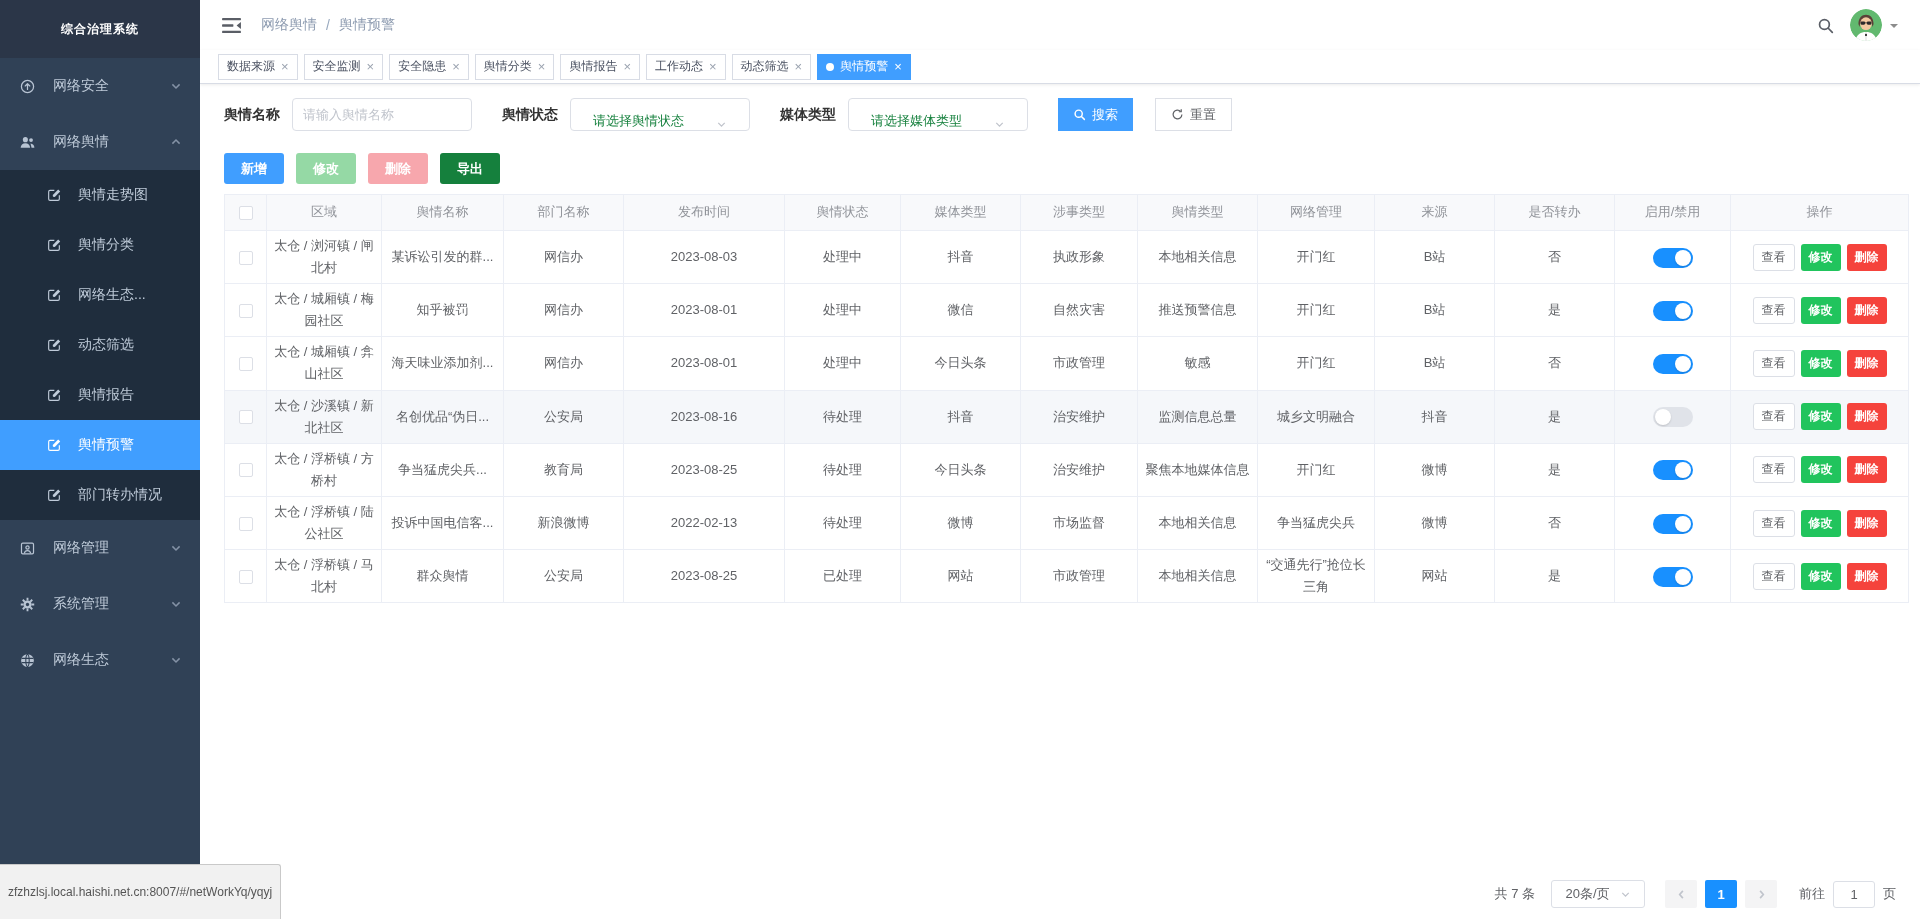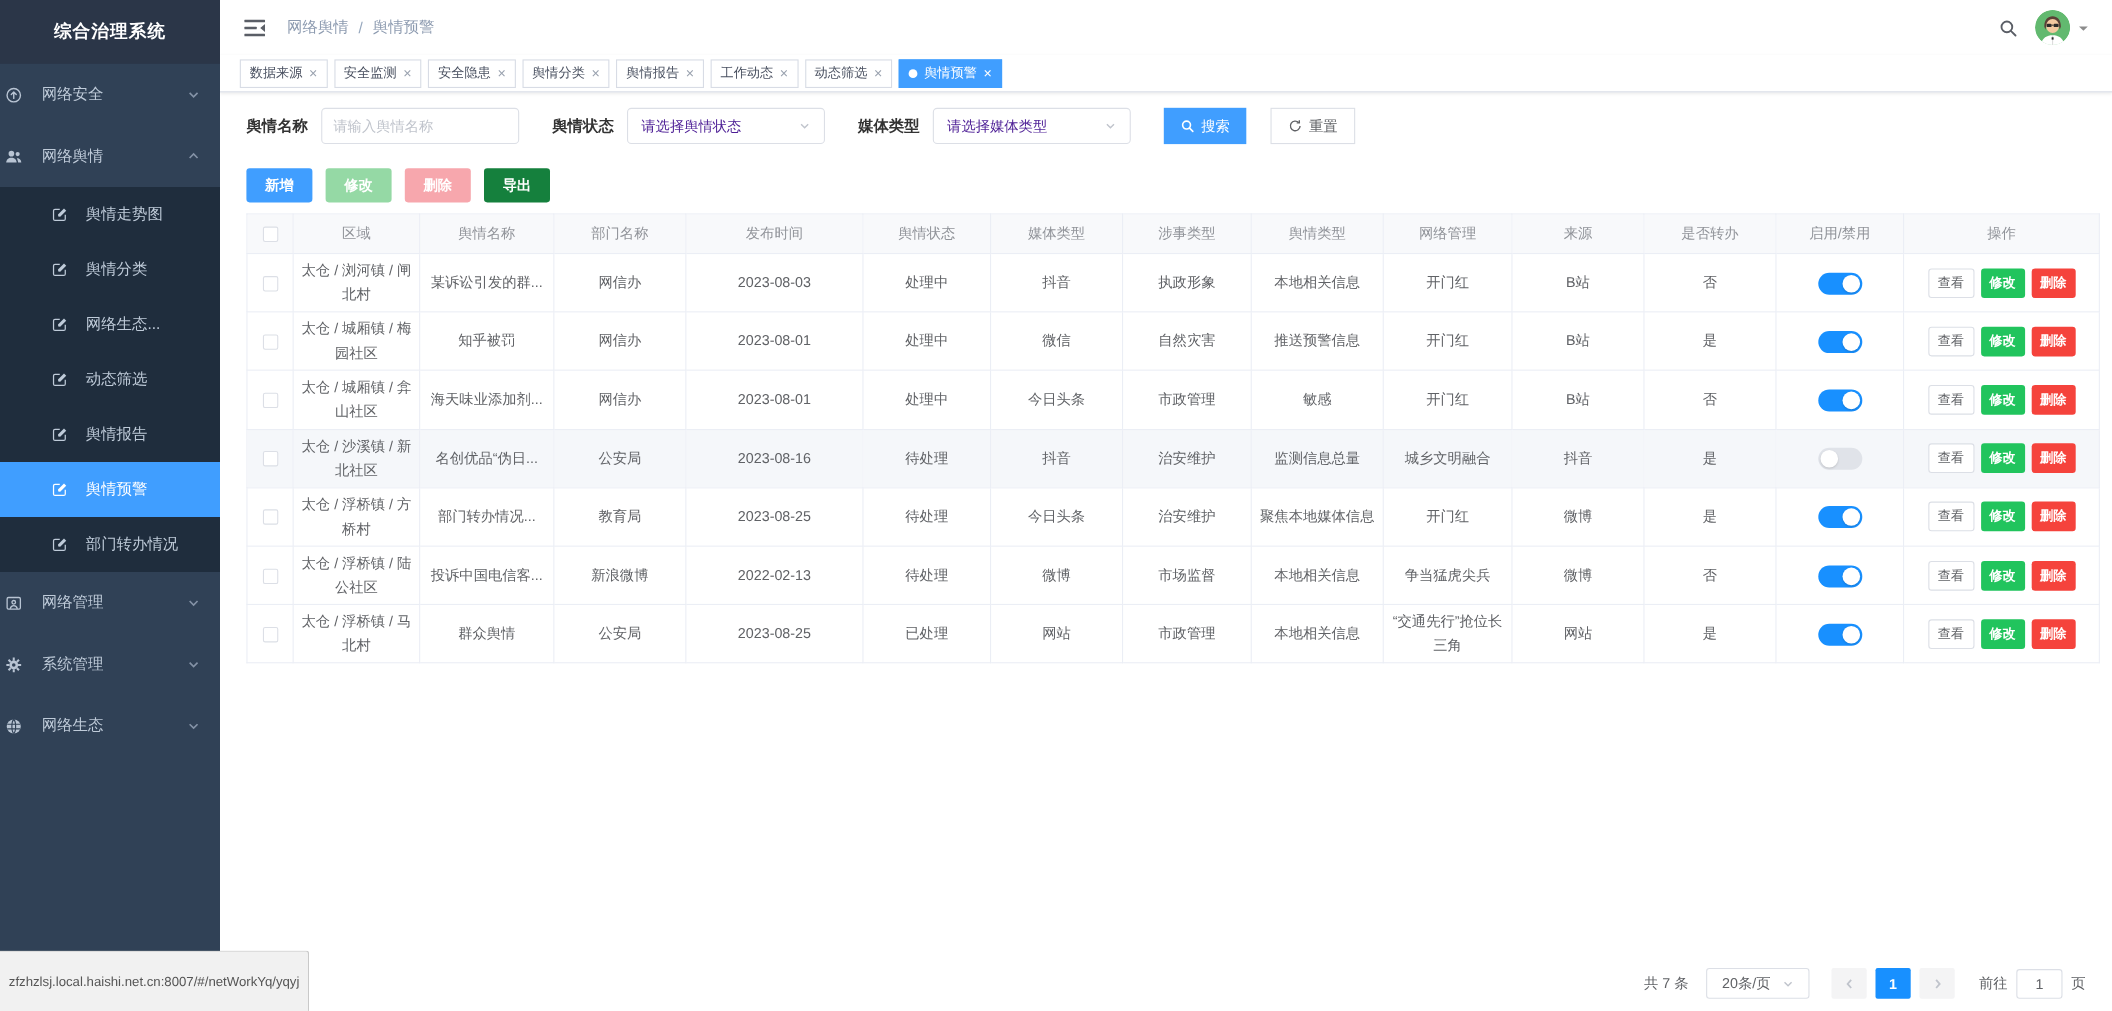--- a/index.html
+++ b/index.html
@@ -1,22 +1,22 @@
 <!DOCTYPE html>
 <html><head>
 <meta charset="utf-8">
 <style>
   *{box-sizing:border-box;margin:0;padding:0}
   html,body{width:1920px;height:919px;overflow:hidden}
   body{font-family:"Liberation Sans","DejaVu Sans",sans-serif;background:#fff;position:relative;font-size:14px}
 
   
   .sidebar{position:absolute;left:0;top:0;bottom:0;width:200px;background:#304156;color:#bfcbd9;z-index:5}
-  .logo{height:58px;display:flex;align-items:center;justify-content:center;color:#fff;font-weight:bold;font-size:16px;background:#2b3648;letter-spacing:1px}
-  .side-item{height:56px;display:flex;align-items:center;padding:0 18px 0 4px;font-size:14px;cursor:pointer}
+  .logo{height:58px;display:flex;align-items:center;justify-content:center;color:#fff;font-weight:bold;font-size:12px;background:#2b3648;letter-spacing:1px}
+  .side-item{height:56px;display:flex;align-items:center;padding:0 18px 0 19px;font-size:14px;cursor:pointer}
   .side-item .ic{width:24px;display:flex;color:#b8c4d3}
   .side-item .lbl{flex:1;margin-left:10px}
   .chev{color:#8492a6;display:flex}
   .chev.up{transform:rotate(180deg)}
   .sub-menu{background:#1f2d3d}
   .sub-item{height:50px;display:flex;align-items:center;padding-left:46px;font-size:14px;cursor:pointer;color:#bfcbd9}
   .sub-item .ic{width:22px;display:flex}
   .sub-item .lbl{margin-left:10px}
   .sub-item.active{background:#409eff;color:#fff}
 
@@ -38,21 +38,21 @@
   .tab.active .x{color:#fff}
   .dot{width:8px;height:8px;border-radius:50%;background:#fff;margin-right:6px}
 
   .content{flex:1;display:flex;flex-direction:column;padding:14px 24px 0;min-height:0}
 
   .filters{display:flex;align-items:center;margin-bottom:22px}
   .f-group{display:flex;align-items:center;margin-right:30px}
   .f-label{font-size:14px;font-weight:bold;color:#333;margin-right:12px;white-space:nowrap}
   .f-input{width:180px;height:33px;border:1px solid #dcdfe6;border-radius:4px;padding:0 10px;font-size:13px;color:#606266;outline:none;font-family:inherit}
   .f-input::placeholder{color:#c0c4cc}
-  .f-select{width:180px;height:33px;border:1px solid #dcdfe6;border-radius:4px;display:flex;align-items:center;justify-content:space-between;padding:0 12px;font-size:13px;color:#4c1d95;cursor:pointer;background:#fff}
+  .f-select{width:180px;height:33px;border:1px solid #dcdfe6;border-radius:4px;display:flex;align-items:flex-end;justify-content:space-between;padding:0 22px;font-size:13px;color:#15803d;cursor:pointer;background:#fff}
   .f-select .sel-chev{color:#c0c4cc;display:flex}
   .btn{border:none;border-radius:0;height:33px;padding:0 15px;font-size:13px;cursor:pointer;display:inline-flex;align-items:center;gap:6px;font-family:inherit}
   .btn-search{background:#409eff;color:#fff;margin-right:22px}
   .btn-reset{background:#fff;border:1px solid #dcdfe6;color:#606266}
 
   .toolbar{display:flex;gap:12px;margin-bottom:10px}
   .tbtn{width:60px;height:31px;border:none;border-radius:3px;color:#fff;font-size:13px;font-weight:bold;cursor:pointer;font-family:inherit}
   .tbtn.add{background:#409eff}
   .tbtn.edit{background:#95d9a5}
   .tbtn.del{background:#f7a7ad}
@@ -471,21 +471,21 @@
             <td>监测信息总量</td>
             <td>城乡文明融合</td>
             <td>抖音</td>
             <td>是</td>
             <td><span class="switch off"><span class="knob"></span></span></td>
             <td class="ops"><button class="obtn view">查看</button><button class="obtn edit">修改</button><button class="obtn delete">删除</button></td>
           </tr>
           <tr class="trow">
             <td><span class="checkbox"></span></td>
             <td>太仓 / 浮桥镇 / 方桥村</td>
-            <td>部门转办情况...</td>
+            <td>争当猛虎尖兵...</td>
             <td>教育局</td>
             <td>2023-08-25</td>
             <td>待处理</td>
             <td>今日头条</td>
             <td>治安维护</td>
             <td>聚焦本地媒体信息</td>
             <td>开门红</td>
             <td>微博</td>
             <td>是</td>
             <td><span class="switch on"><span class="knob"></span></span></td>

